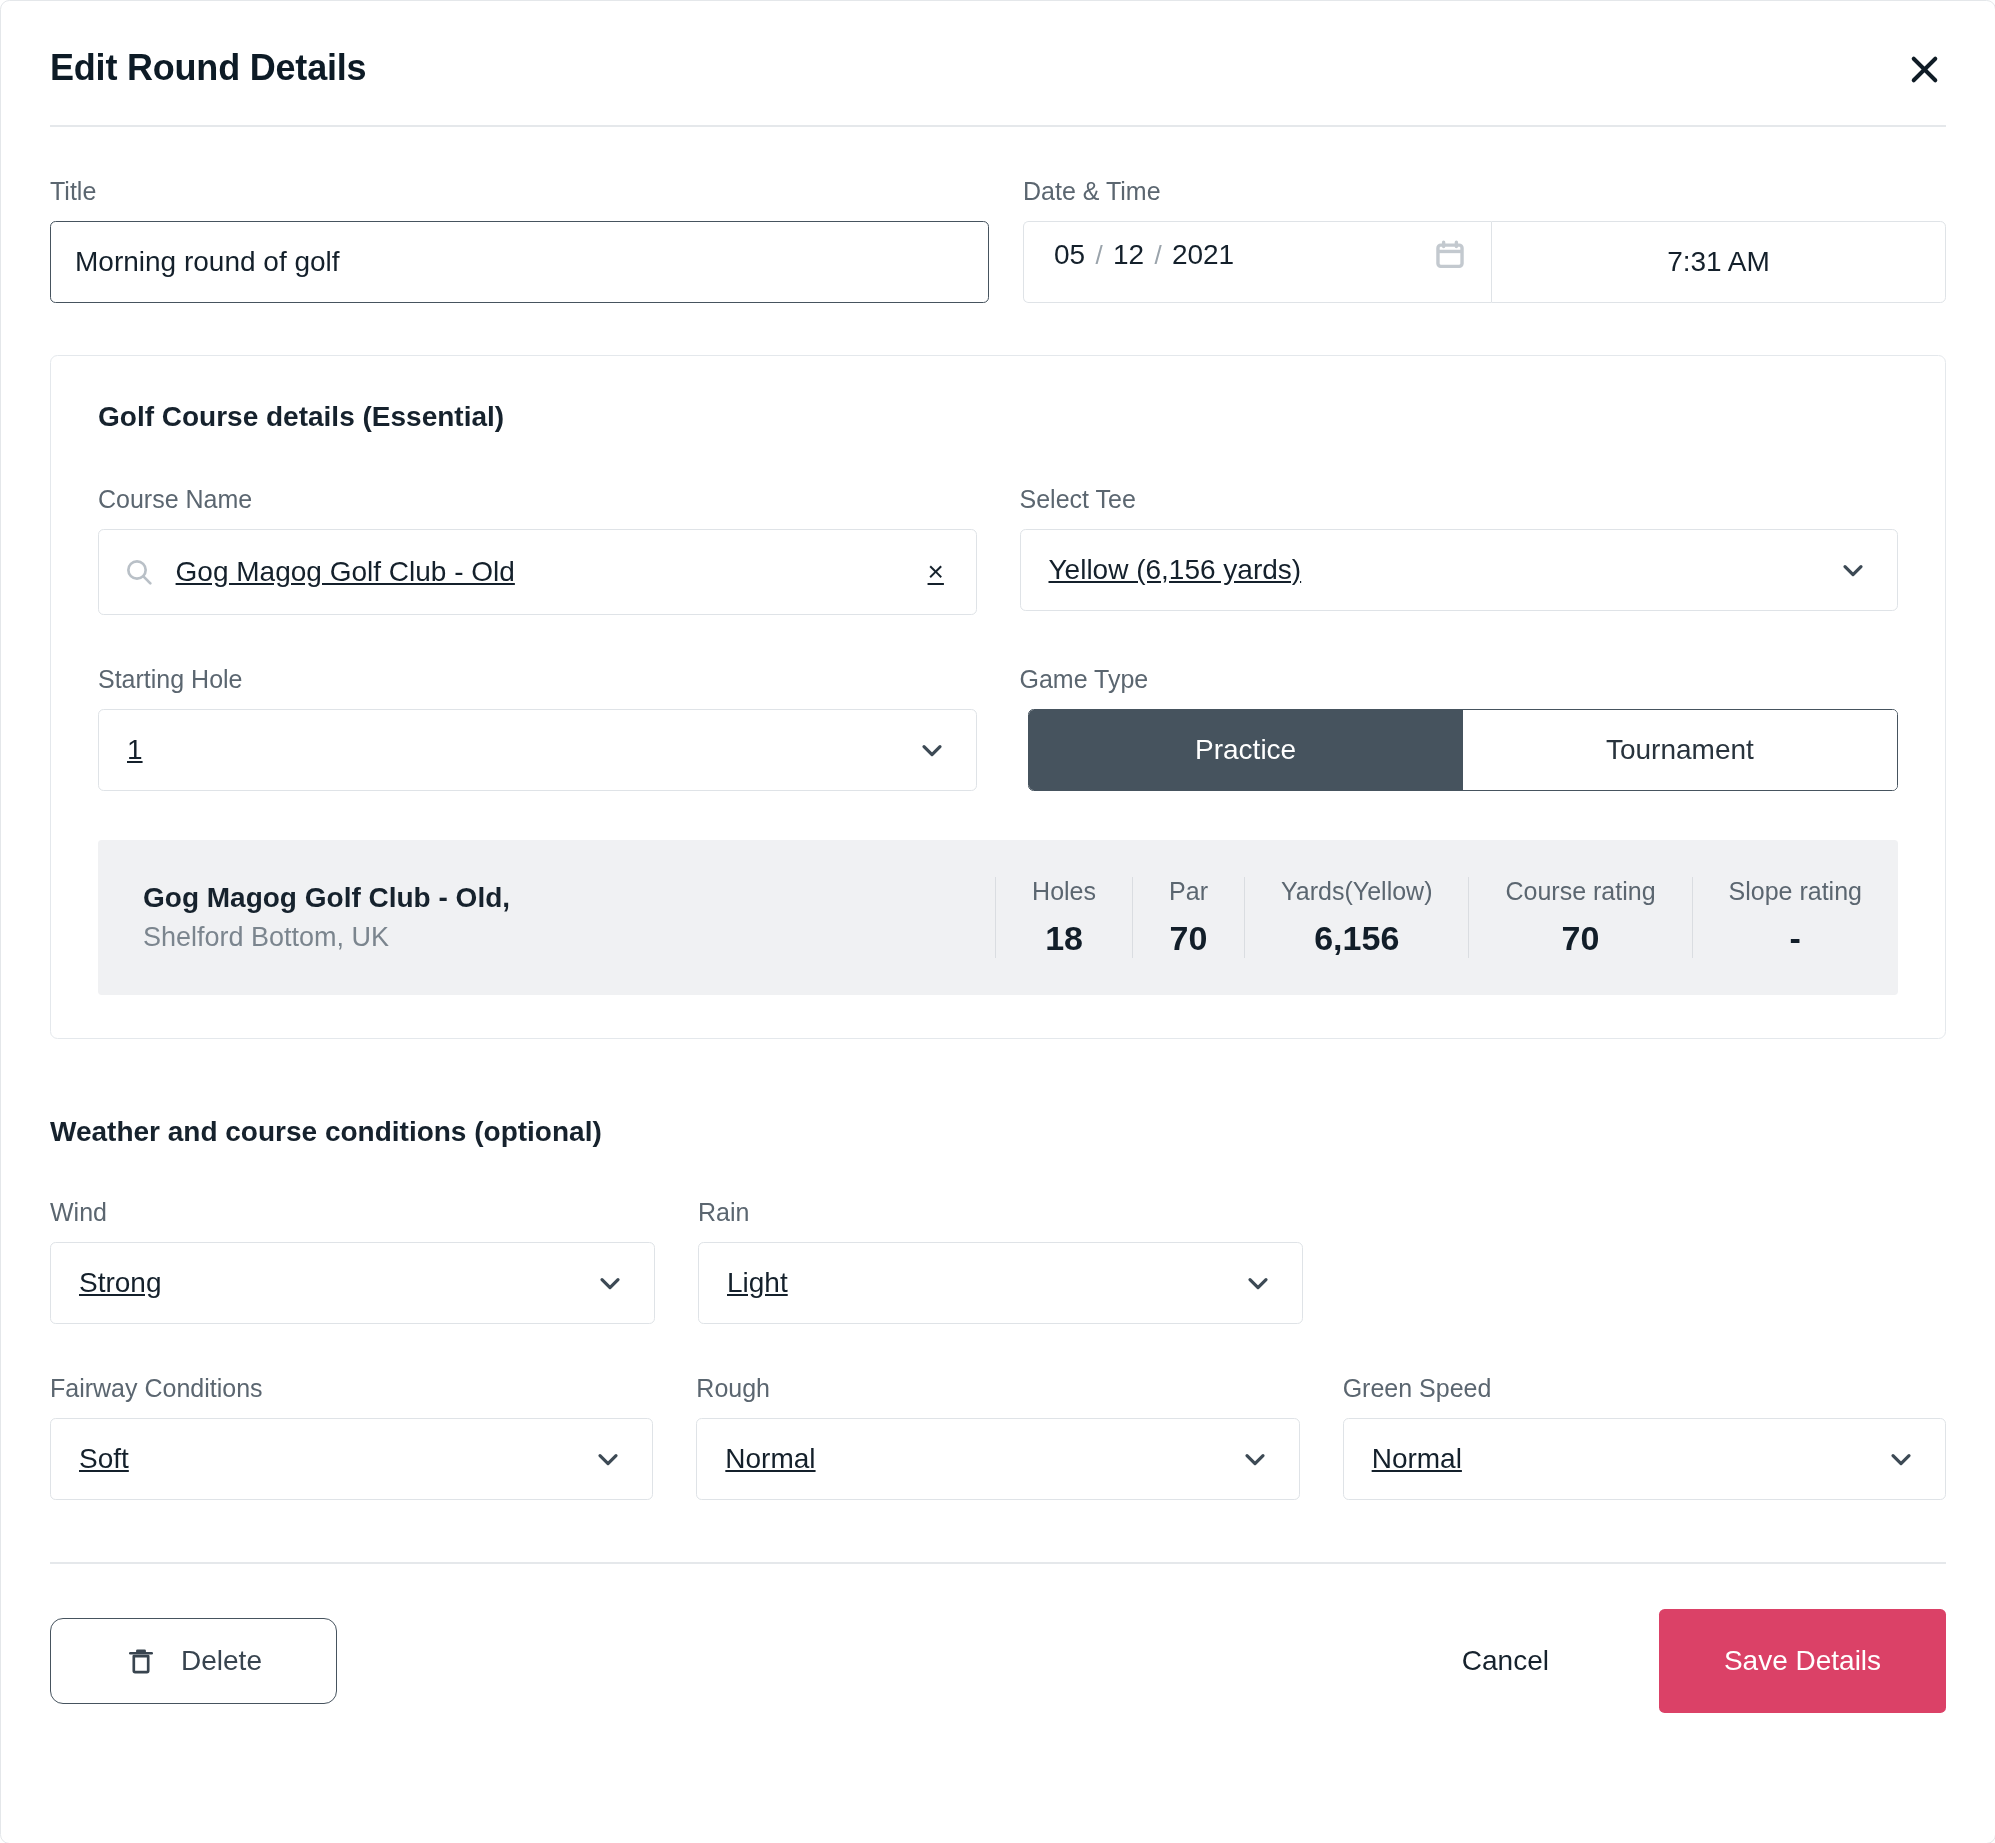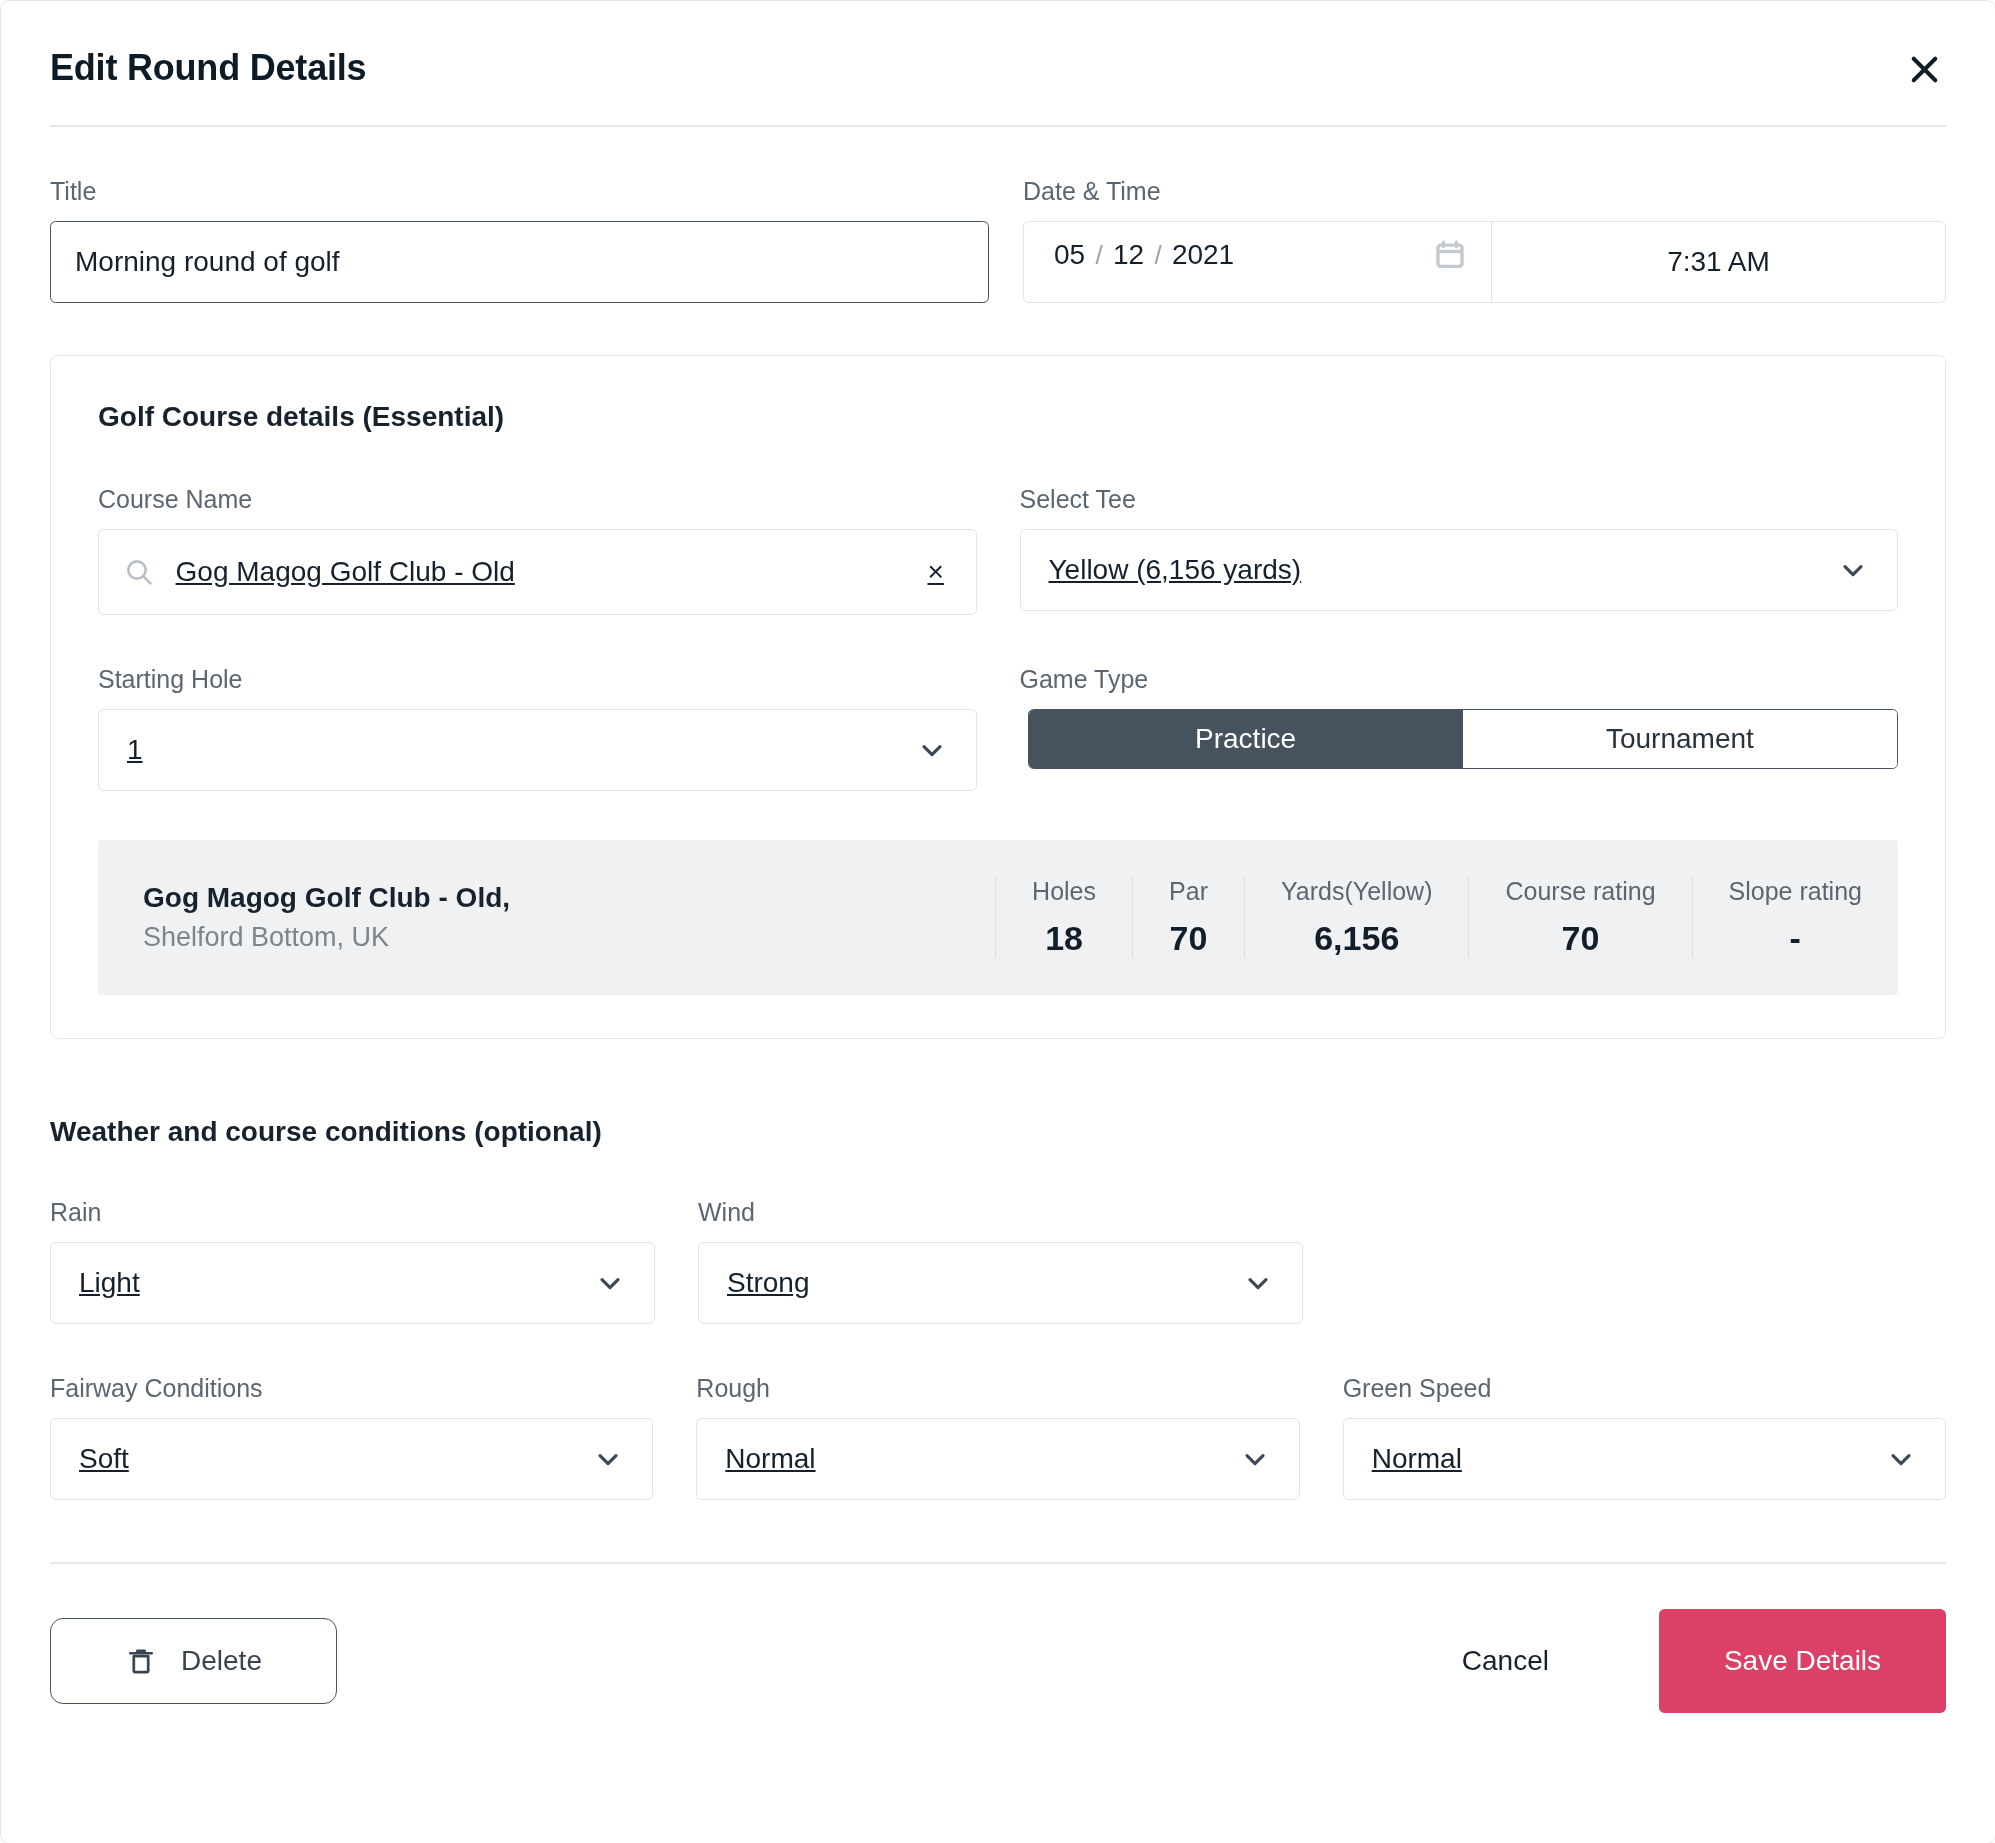--- a/index.html
+++ b/index.html
@@ -173,21 +173,21 @@
     font-size: 28px;
     color: #14202b;
     cursor: pointer;
   }
 
   .row-gap { margin-top: 49px; }
 
   
   .segmented {
     display: flex;
-    height: 60px;
+    height: 82px;
     border: 1.9px solid #46535e;
     border-radius: 5.6px;
     overflow: hidden;
     margin-left: 8px;
   }
   .seg {
     flex: 1;
     display: flex;
     align-items: center;
     justify-content: center;
@@ -438,32 +438,32 @@
         <div class="k">Slope rating</div>
         <div class="v">-</div>
       </div>
     </div>
   </div>
 
   <div class="weather-heading">Weather and course conditions (optional)</div>
 
   <div class="weather-row">
     <div class="w-col">
+      <div class="field-label">Wind</div>
+      <div class="soft-box select-box">
+        <span>Strong</span>
+        <svg class="chev" width="32" height="32" viewBox="0 0 24 24">
+          <path d="M6 9.5 L12 15.5 L18 9.5" fill="none" stroke="#3d4a55" stroke-width="2.4" stroke-linecap="round" stroke-linejoin="round"></path>
+        </svg>
+      </div>
+    </div>
+    <div class="w-col">
       <div class="field-label">Rain</div>
       <div class="soft-box select-box">
         <span>Light</span>
-        <svg class="chev" width="32" height="32" viewBox="0 0 24 24">
-          <path d="M6 9.5 L12 15.5 L18 9.5" fill="none" stroke="#3d4a55" stroke-width="2.4" stroke-linecap="round" stroke-linejoin="round"></path>
-        </svg>
-      </div>
-    </div>
-    <div class="w-col">
-      <div class="field-label">Wind</div>
-      <div class="soft-box select-box">
-        <span>Strong</span>
         <svg class="chev" width="32" height="32" viewBox="0 0 24 24">
           <path d="M6 9.5 L12 15.5 L18 9.5" fill="none" stroke="#3d4a55" stroke-width="2.4" stroke-linecap="round" stroke-linejoin="round"></path>
         </svg>
       </div>
     </div>
   </div>
 
   <div class="weather-row">
     <div class="w-col">
       <div class="field-label">Fairway Conditions</div>

